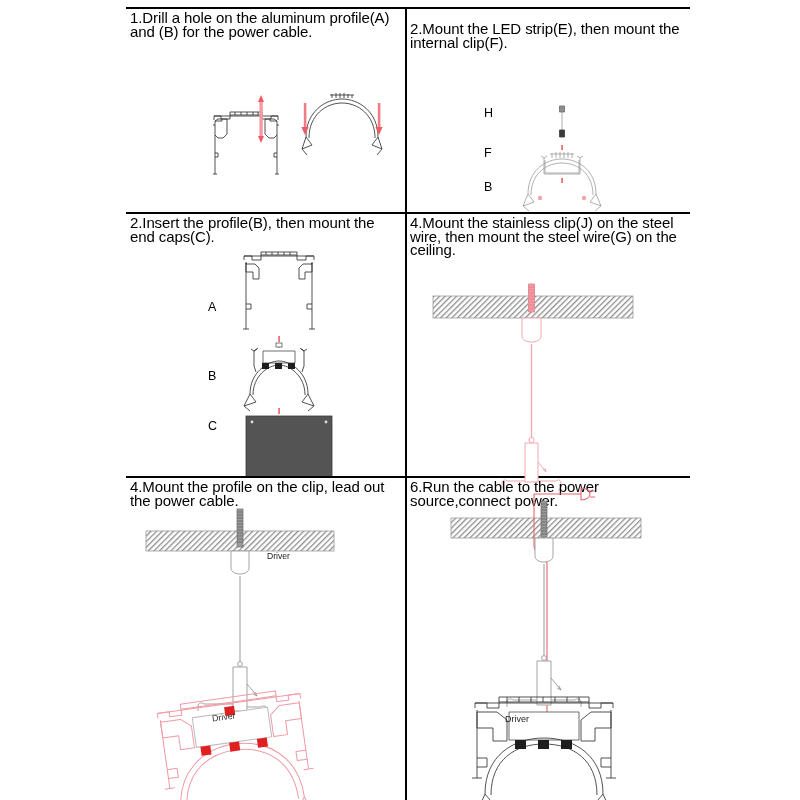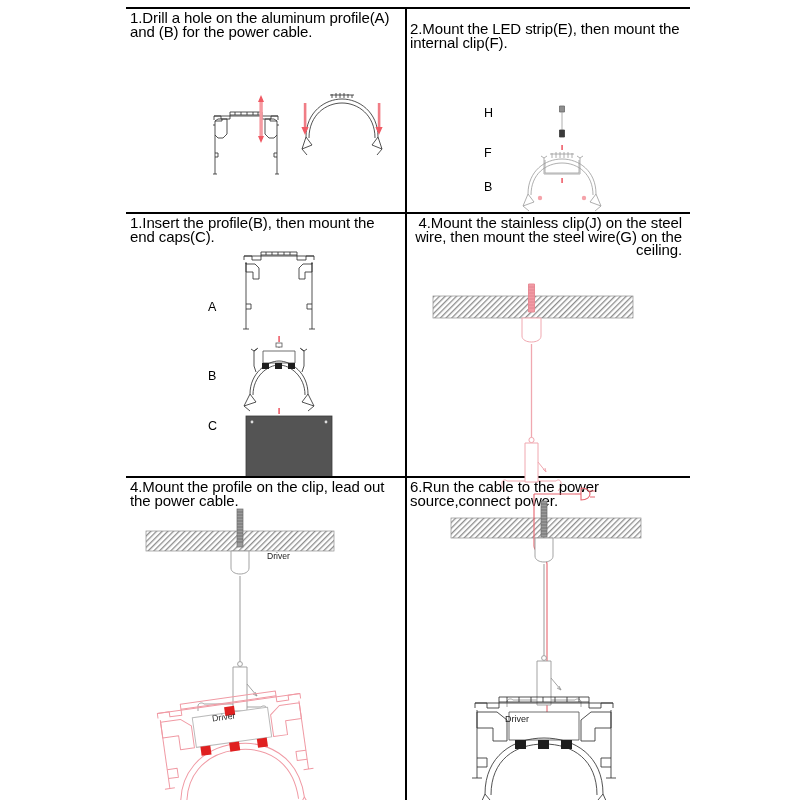--- a/index.html
+++ b/index.html
@@ -37,21 +37,21 @@
   .hline.mid1     { left: 126px; top: 212px; width: 564px; }
   .hline.mid2     { left: 126px; top: 476px; width: 564px; }
 
   
   .panel {
     position: absolute;
   }
   .p1 { left: 126px; top: 7px;   width: 279px; height: 205px; }
   .p2 { left: 406px; top: 18px;   width: 284px; height: 205px; }
   .p3 { left: 126px; top: 212px; width: 279px; height: 264px; }
-  .p4 { left: 406px; top: 212px; width: 284px; height: 328px; text-align: right; }
+  .p4 { left: 406px; top: 212px; width: 284px; height: 328px; }
   .p5 { left: 126px; top: 476px; width: 279px; height: 324px; }
   .p6 { left: 406px; top: 476px; width: 284px; height: 324px; padding-left: 46px; }
 
   .caption {
     position: absolute;
     left: 4px;
     top: 4px;
     width: 268px;
     font-size: 15px;
     line-height: 13.6px;
@@ -171,21 +171,21 @@
       <g fill="#f0707a" stroke="none">
         <rect x="155.2" y="127" width="1.8" height="5"></rect>
         <rect x="155.2" y="160" width="1.8" height="5"></rect>
         <circle cx="134" cy="180" r="2.2" fill="#f5a3aa"></circle>
         <circle cx="178" cy="180" r="2.2" fill="#f5a3aa"></circle>
       </g>
     </svg>
   </div>
 
   <div class="panel p3">
-    <div class="caption">1.Insert the profile(B), then mount the end caps(C).</div>
+    <div class="caption">2.Insert the profile(B), then mount the end caps(C).</div>
 
     <div class="lbl" style="left:82px; top:88px;">A</div>
     <div class="lbl" style="left:82px; top:157px;">B</div>
     <div class="lbl" style="left:82px; top:207px;">C</div>
 
     <svg class="art" viewBox="0 0 279 264">
       <g stroke="#333" fill="none" stroke-width="0.85" stroke-linejoin="round">
 
         <path d="M120,52 L120,51 L120,117"></path>
         <path d="M186,52 L186,51 L186,117"></path>

